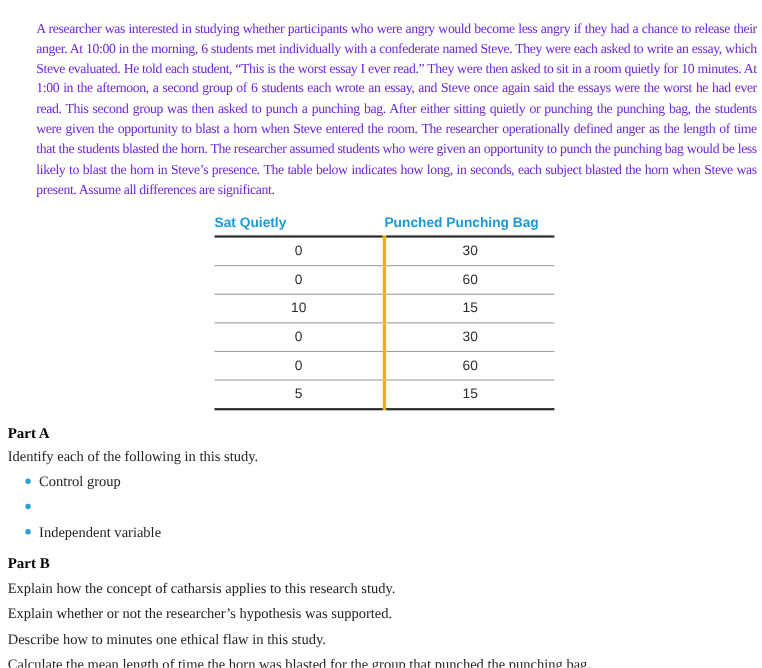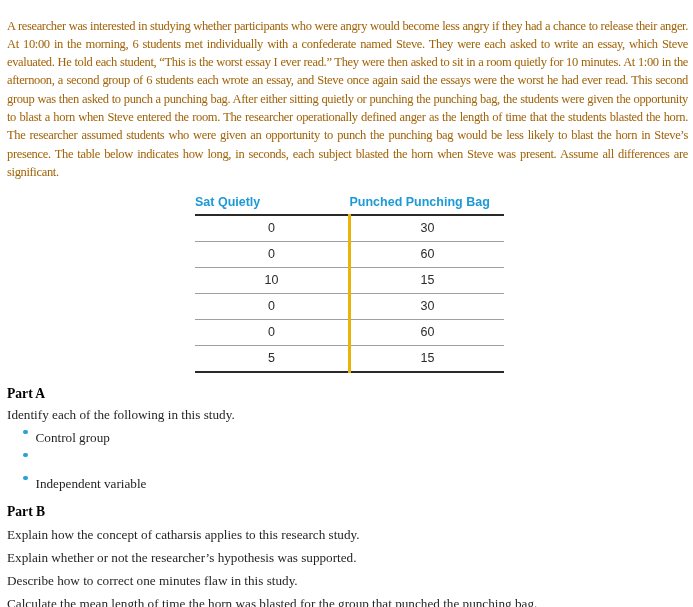--- a/index.html
+++ b/index.html
@@ -18,21 +18,22 @@
     position: relative;
     padding: 4px 5px 0 7px;
     width: 681px;
   }
   
   .intro {
     font-size: 12.5px;
     line-height: 18.3px;
     letter-spacing: -0.35px;
     text-align: justify;
-    color: #a16207;
+    color: #6d28d9;
+    margin-left: 26px;
   }
   
   .results-table {
     border-collapse: collapse;
     margin: 9px 0 0 188px;
     font-family: "Liberation Sans", sans-serif;
   }
   .results-table th {
     width: 151px;
     padding: 1px 0 5px 0;
@@ -72,21 +73,21 @@
     margin-top: 5px;
     font-size: 13.2px;
   }
   .bullet-list {
     list-style: none;
     margin: 7px 0 0 0;
     padding: 0;
   }
   .bullet-list li {
     display: flex;
-    align-items: flex-start;
+    align-items: center;
     margin-bottom: 7px;
     height: 16px;
     padding-left: 16px;
     font-size: 13.2px;
   }
   .dot {
     width: 4.5px;
     height: 4.5px;
     border-radius: 50%;
     background: #2b9fd8;
@@ -159,17 +160,17 @@
         <span class="dot"></span>
         <span>Independent variable</span>
       </li>
     </ul>
   </div>
 
   <div class="part-b">
     <div class="section-heading">Part B</div>
     <div class="pb-item">Explain how the concept of catharsis applies to this research study.</div>
     <div class="pb-item">Explain whether or not the researcher’s hypothesis was supported.</div>
-    <div class="pb-item">Describe how to correct one minutes flaw in this study.</div>
+    <div class="pb-item">Describe how to minutes one ethical flaw in this study.</div>
     <div class="pb-item">Calculate the mean length of time the horn was blasted for the group that punched the punching bag.</div>
   </div>
 
 </div>
 
 </body></html>

